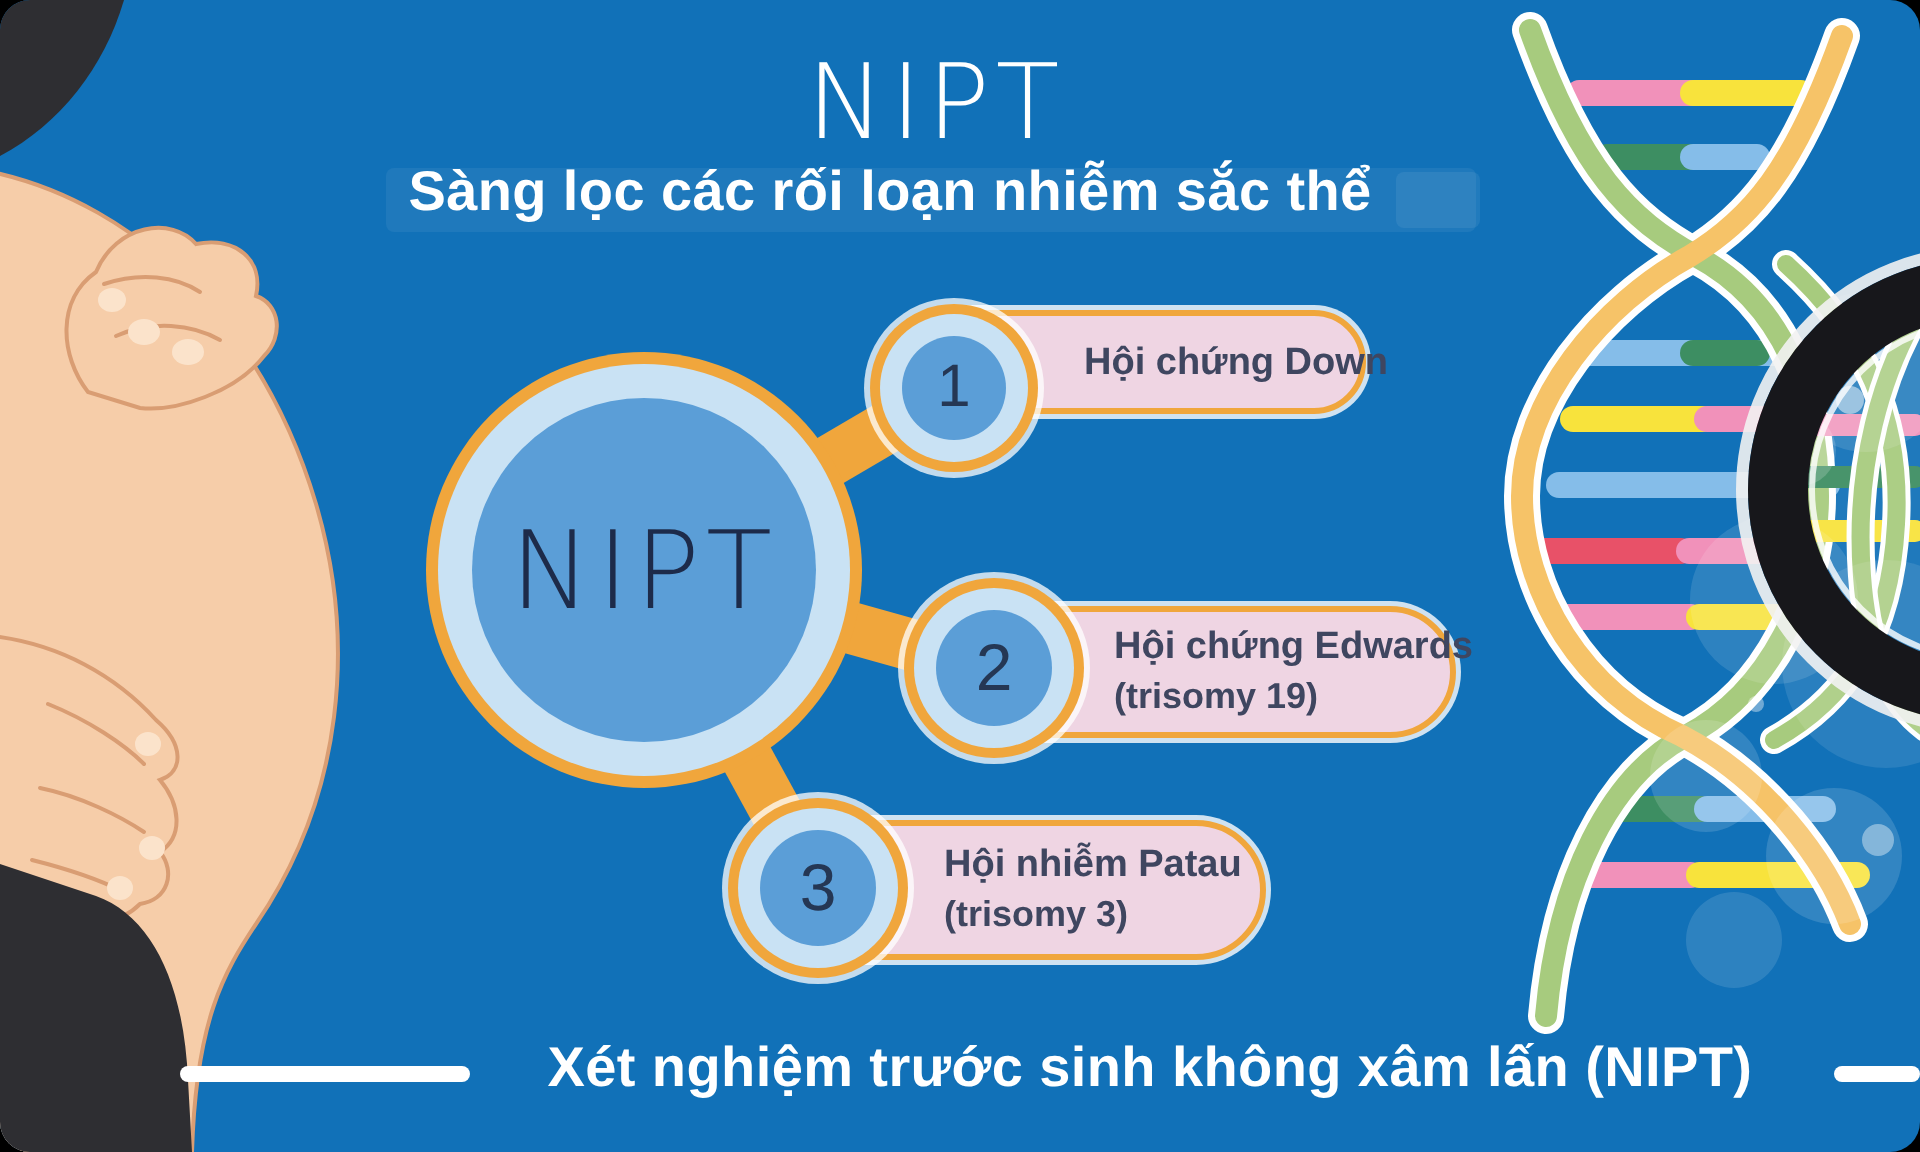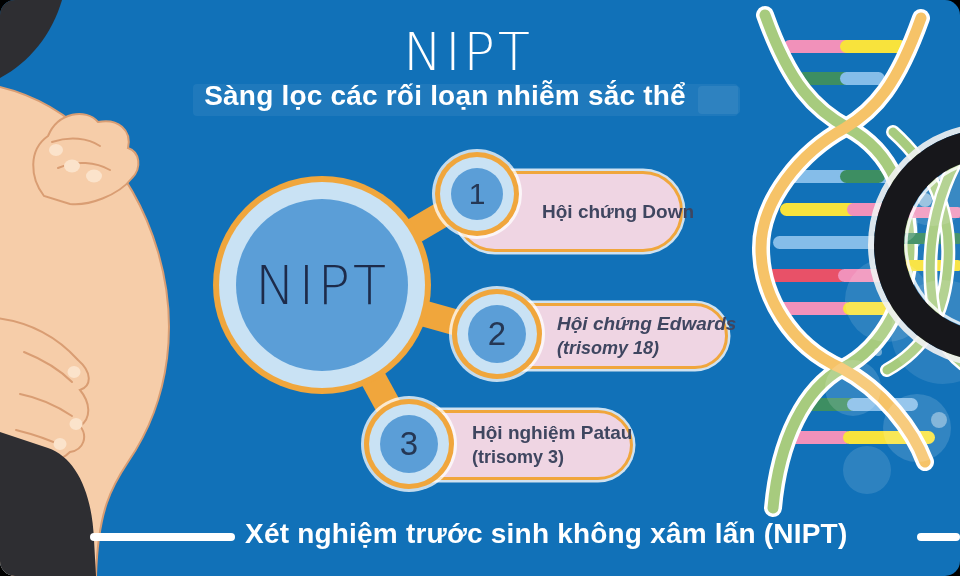--- a/index.html
+++ b/index.html
@@ -48,32 +48,32 @@
     position:absolute;background:var(--pill-pink,#efd5e3);
     border:3.5px solid var(--accent-orange,#f0a63c);border-radius:40px;
     box-shadow:0 0 0 2.5px rgba(255,255,255,.8);
     display:flex;flex-direction:column;justify-content:center;
     padding-left:84px;box-sizing:border-box;z-index:2;
     color:var(--pill-text,#3f4660);font-weight:bold;line-height:25px;
   }
   .pill div{white-space:nowrap;}
   .pill-line1{font-size:19px;}
   .pill-line2{font-size:18px;}
-  .pill1{left:455px;top:171px;width:228px;height:81px;}
-  .pill2{left:470px;top:303px;width:258px;height:66px;font-style:italic;}
+  .pill1{left:455px;top:155px;width:228px;height:52px;}
+  .pill2{left:470px;top:303px;width:258px;height:66px;}
   .pill3{left:385px;top:410px;width:248px;height:70px;}
   
   .belly{position:absolute;left:0;top:0;z-index:4;}
   .dna{position:absolute;left:735px;top:0;z-index:4;}
   
   .fline{position:absolute;height:8px;border-radius:4px;background:var(--white,#fff);z-index:5;}
   .fline.left{left:90px;top:533px;width:145px;}
   .fline.right{left:917px;top:533px;width:43px;}
   .ftext{
-    position:absolute;left:245px;top:518px;width:660px;text-align:left;z-index:5;
+    position:absolute;left:245px;top:518px;width:660px;text-align:center;z-index:5;
     color:var(--white,#fff);font-size:28px;font-weight:bold;letter-spacing:.2px;
   }
   
   .sk{fill:var(--skin,#f6cda9);}
   .sk-line{fill:none;stroke:var(--skin-line,#d99d73);stroke-width:2;stroke-linecap:round;}
   .sk-edge{stroke:var(--skin-line,#d99d73);stroke-width:2;}
   .nail{fill:var(--nail,#fbe3cb);}
   .cloth{fill:var(--clothing,#2e2e32);}
   .strand-w{fill:none;stroke:#fff;stroke-width:18;stroke-linecap:round;}
   .strand-w2{fill:none;stroke:#fff;stroke-width:14;stroke-linecap:round;}
@@ -103,24 +103,24 @@
     <line class="conn" x1="322" y1="285" x2="477" y2="194"></line>
     <line class="conn" x1="322" y1="285" x2="497" y2="334"></line>
     <line class="conn" x1="322" y1="285" x2="409" y2="444"></line>
   </svg>
 
   <div class="pill pill1">
     <div class="pill-line1">Hội chứng Down</div>
   </div>
   <div class="pill pill2">
     <div class="pill-line1">Hội chứng Edwards</div>
-    <div class="pill-line2">(trisomy 18)</div>
+    <div class="pill-line2">(trisomy 19)</div>
   </div>
   <div class="pill pill3">
-    <div class="pill-line1">Hội nghiệm Patau</div>
+    <div class="pill-line1">Hội nhiễm Patau</div>
     <div class="pill-line2">(trisomy 3)</div>
   </div>
 
   <div class="node node1">
     <span>1</span>
   </div>
   <div class="node node2">
     <span>2</span>
   </div>
   <div class="node node3">

